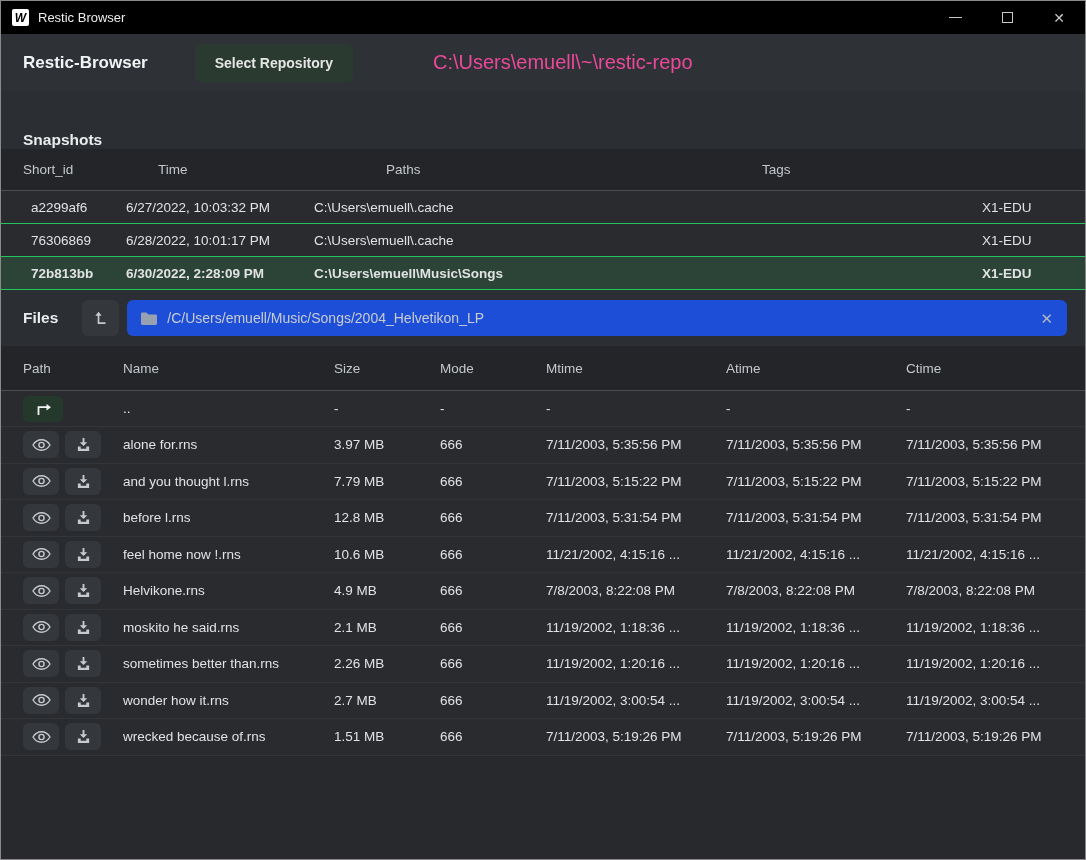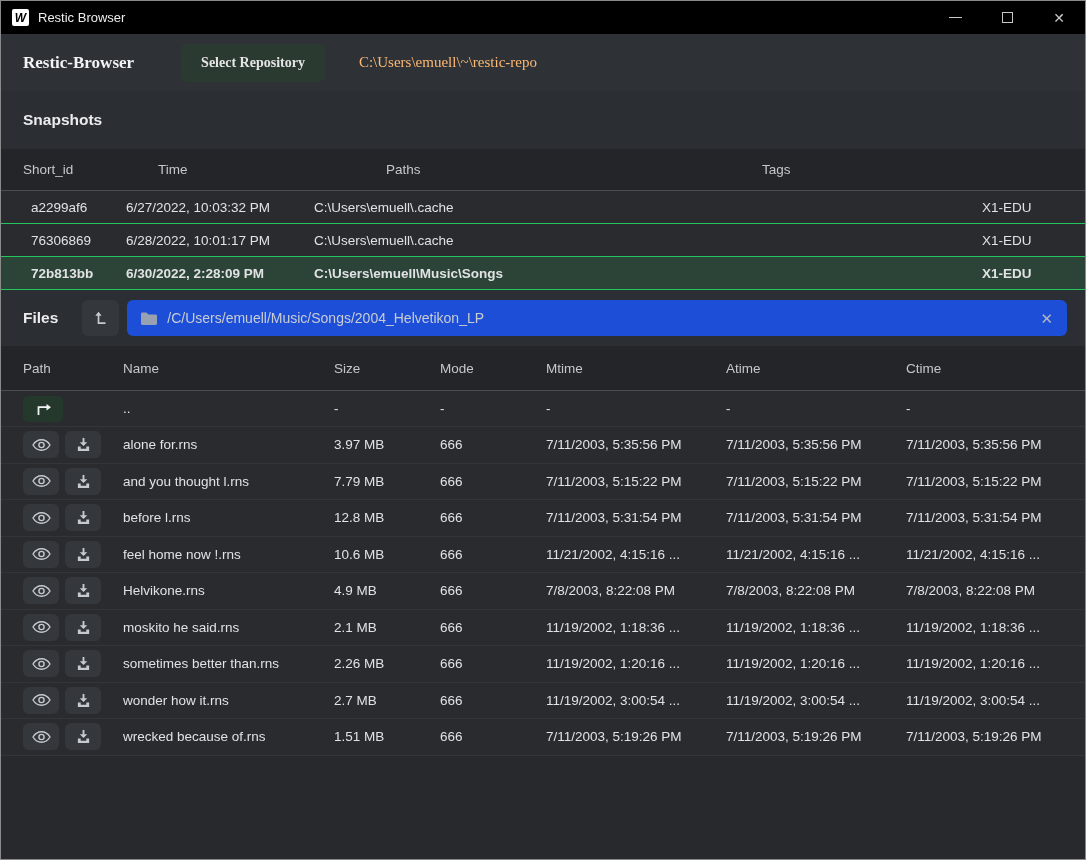--- a/index.html
+++ b/index.html
@@ -16,28 +16,28 @@
   .titlebar-icon { width: 17px; height: 17px; background: #fff; border-radius: 2px;
     display: flex; align-items: center; justify-content: center;
     color: #000; font-weight: bold; font-size: 12px; font-style: italic; margin-right: 9px; }
   .titlebar-title { color: #ededed; font-size: 13px; }
   .win-controls { margin-left: auto; display: flex; height: 100%; }
   .win-btn { width: 52px; height: 100%; display: flex; align-items: center; justify-content: center; cursor: pointer; }
   .min-glyph { width: 13px; height: 1px; background: #c8c8c8; }
   .max-glyph { width: 11px; height: 11px; border: 1px solid #c8c8c8; }
   .close-glyph { color: #c8c8c8; font-size: 14px; line-height: 1; }
   
-  .app-header { height: 57px; background: #2e3237; display: flex; align-items: center; padding: 0 22px; font-family: Liberation Serif, serif; }
+  .app-header { height: 57px; background: #2e3237; display: flex; align-items: center; padding: 0 22px; }
   .app-title { font-size: 17px; font-weight: bold; color: #f2f3f5; }
   .repo-btn { margin-left: 47px; background: #2b3a31; color: #e5e5e5; font-weight: bold; font-size: 14px;
     padding: 11px 20px; border-radius: 6px; border: none; cursor: pointer; font-family: inherit; }
-  .repo-path { margin-left: 34px; color: #fdba74; font-size: 15px; }
+  .repo-path { margin-left: 80px; color: #ec4899; font-size: 20px; }
   
   .band { background: #2b2e32; }
-  .panel-title-band { height: 58px; display: flex; align-items: center; padding: 0 22px; }
+  .panel-title-band { height: 58px; display: flex; align-items: flex-end; padding: 0 22px; }
   .panel-title { font-size: 15.5px; font-weight: bold; color: #eaecee; }
   
   .table-head { display: grid; align-items: center; padding: 0 22px;
     background: #232528; border-bottom: 1px solid #4a4d51; font-size: 13.5px; color: #c4c8cc; }
   .snap-grid { grid-template-columns: 95px 188px 336px 332px 1fr; }
   .file-grid { grid-template-columns: 100px 211px 106px 106px 180px 180px 1fr; }
   .snap-head { height: 42px; gap: 40px; }
   .file-head { height: 45px; }
   .srow { display: grid; grid-template-columns: 95px 188px 336px 332px 1fr; height: 33px; align-items: center;
     padding: 0 30px; background: #292b2f; border-bottom: 1px solid #22c55e; font-size: 13.5px; cursor: pointer; }

